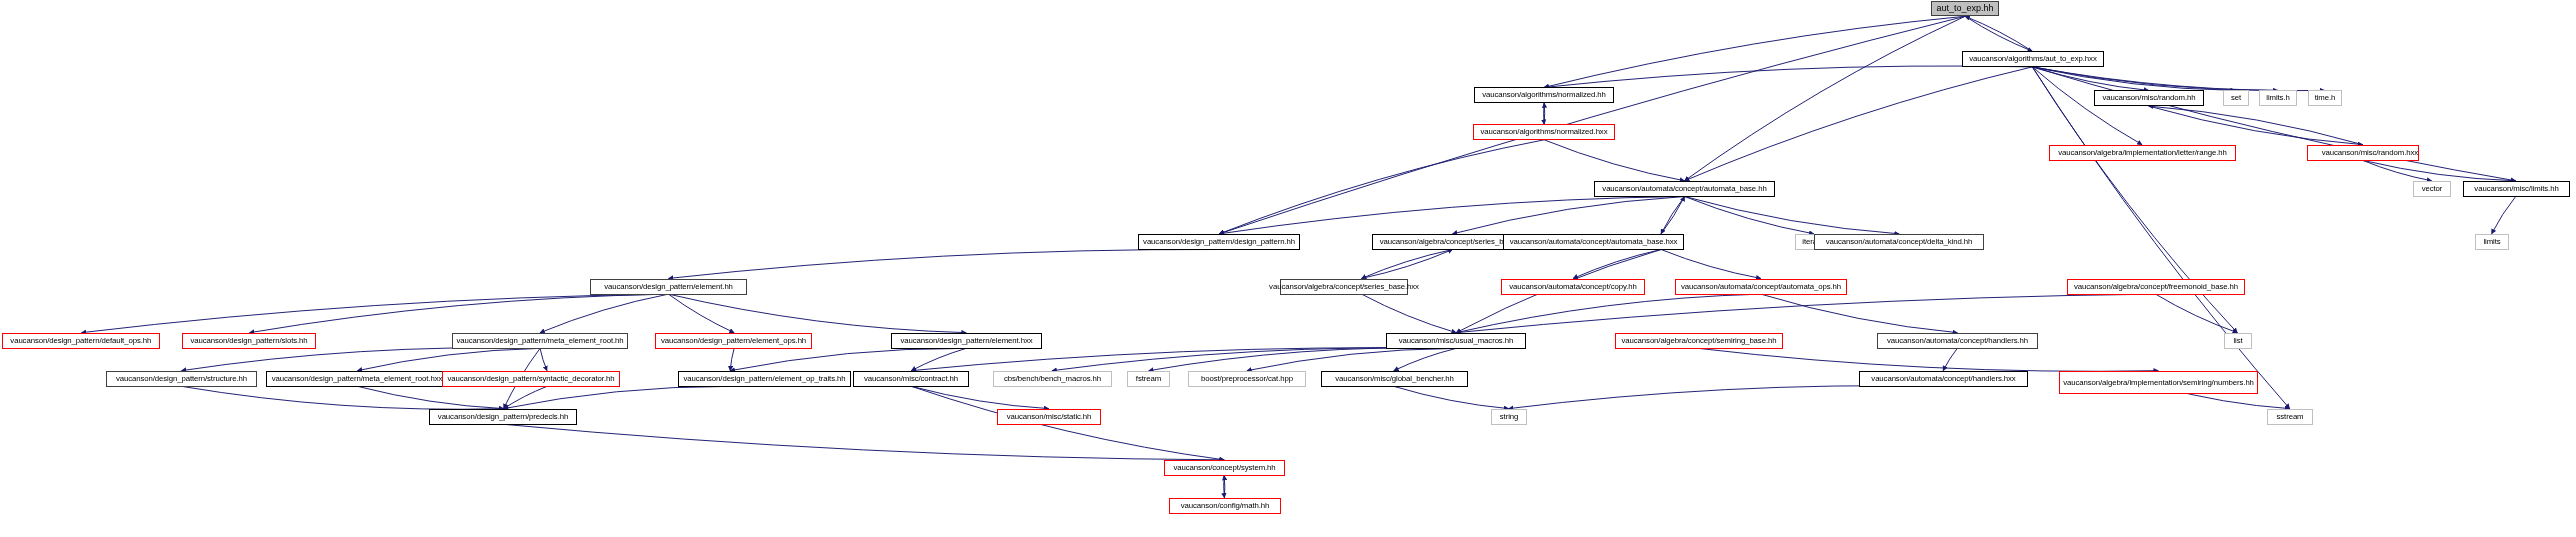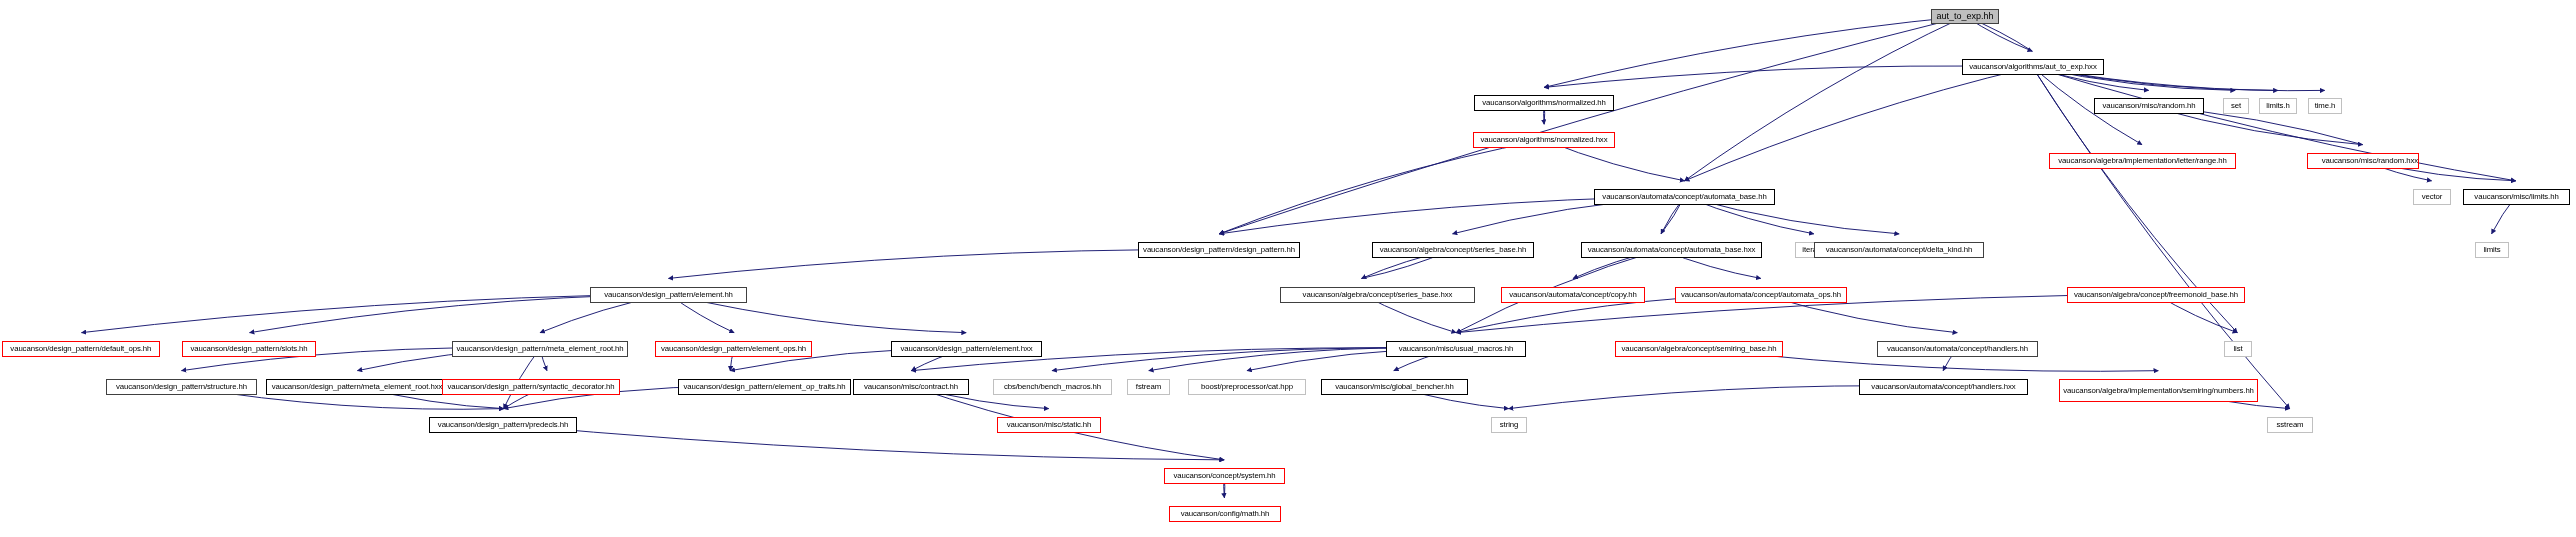--- a/index.html
+++ b/index.html
@@ -33,21 +33,20 @@
     white-space: nowrap;
     font-size: 7.8px;
     line-height: 1;
     letter-spacing: -0.1px;
     color: #000000;
     background: #ffffff;
     border: 0.6px solid #000000;
     height: 15.7px;
     padding: 0 4.2px;
     z-index: 5;
-    margin-top: 8px;
   }
   
   .node.n-root {
     background: #bfbfbf;
     border: 0.6px solid #404040;
     font-size: 9px;
     letter-spacing: 0;
   }
   
   .node.n-red {
@@ -190,36 +189,36 @@
       </div>
       <div class="node " style="left: 2463px; top: 181px; width: 107px; height: 15.7px;">
         <span class="node-label">vaucanson/misc/limits.hh</span>
       </div>
       <div class="node " style="left: 1138px; top: 234px; width: 162px; height: 15.7px;">
         <span class="node-label">vaucanson/design_pattern/design_pattern.hh</span>
       </div>
       <div class="node " style="left: 1372px; top: 234px; width: 162px; height: 15.7px;">
         <span class="node-label">vaucanson/algebra/concept/series_base.hh</span>
       </div>
-      <div class="node " style="left: 1581px; top: 234px; width: 181px; height: 15.7px; justify-content: center;">
+      <div class="node " style="left: 1503px; top: 234px; width: 181px; height: 15.7px; justify-content: center;">
         <span class="node-label">vaucanson/automata/concept/automata_base.hxx</span>
       </div>
       <div class="node n-sys" style="left: 1795px; top: 234px; width: 38px; height: 15.7px;">
         <span class="node-label">iterator</span>
       </div>
       <div class="node n-thick" style="left: 1814px; top: 234px; width: 170px; height: 15.7px;">
         <span class="node-label">vaucanson/automata/concept/delta_kind.hh</span>
       </div>
       <div class="node n-sys" style="left: 2475px; top: 234px; width: 34px; height: 15.7px;">
         <span class="node-label">limits</span>
       </div>
       <div class="node n-thick" style="left: 590px; top: 279px; width: 157px; height: 15.7px;">
         <span class="node-label">vaucanson/design_pattern/element.hh</span>
       </div>
-      <div class="node n-thick" style="left: 1280px; top: 279px; width: 195px; height: 15.7px;">
+      <div class="node n-thick" style="left: 1280px; top: 279px; width: 128px; height: 15.7px;">
         <span class="node-label">vaucanson/algebra/concept/series_base.hxx</span>
       </div>
       <div class="node n-red" style="left: 1501px; top: 279px; width: 144px; height: 15.7px;">
         <span class="node-label">vaucanson/automata/concept/copy.hh</span>
       </div>
       <div class="node n-red" style="left: 1675px; top: 279px; width: 172px; height: 15.7px;">
         <span class="node-label">vaucanson/automata/concept/automata_ops.hh</span>
       </div>
       <div class="node n-red" style="left: 2067px; top: 279px; width: 178px; height: 15.7px;">
         <span class="node-label">vaucanson/algebra/concept/freemonoid_base.hh</span>

